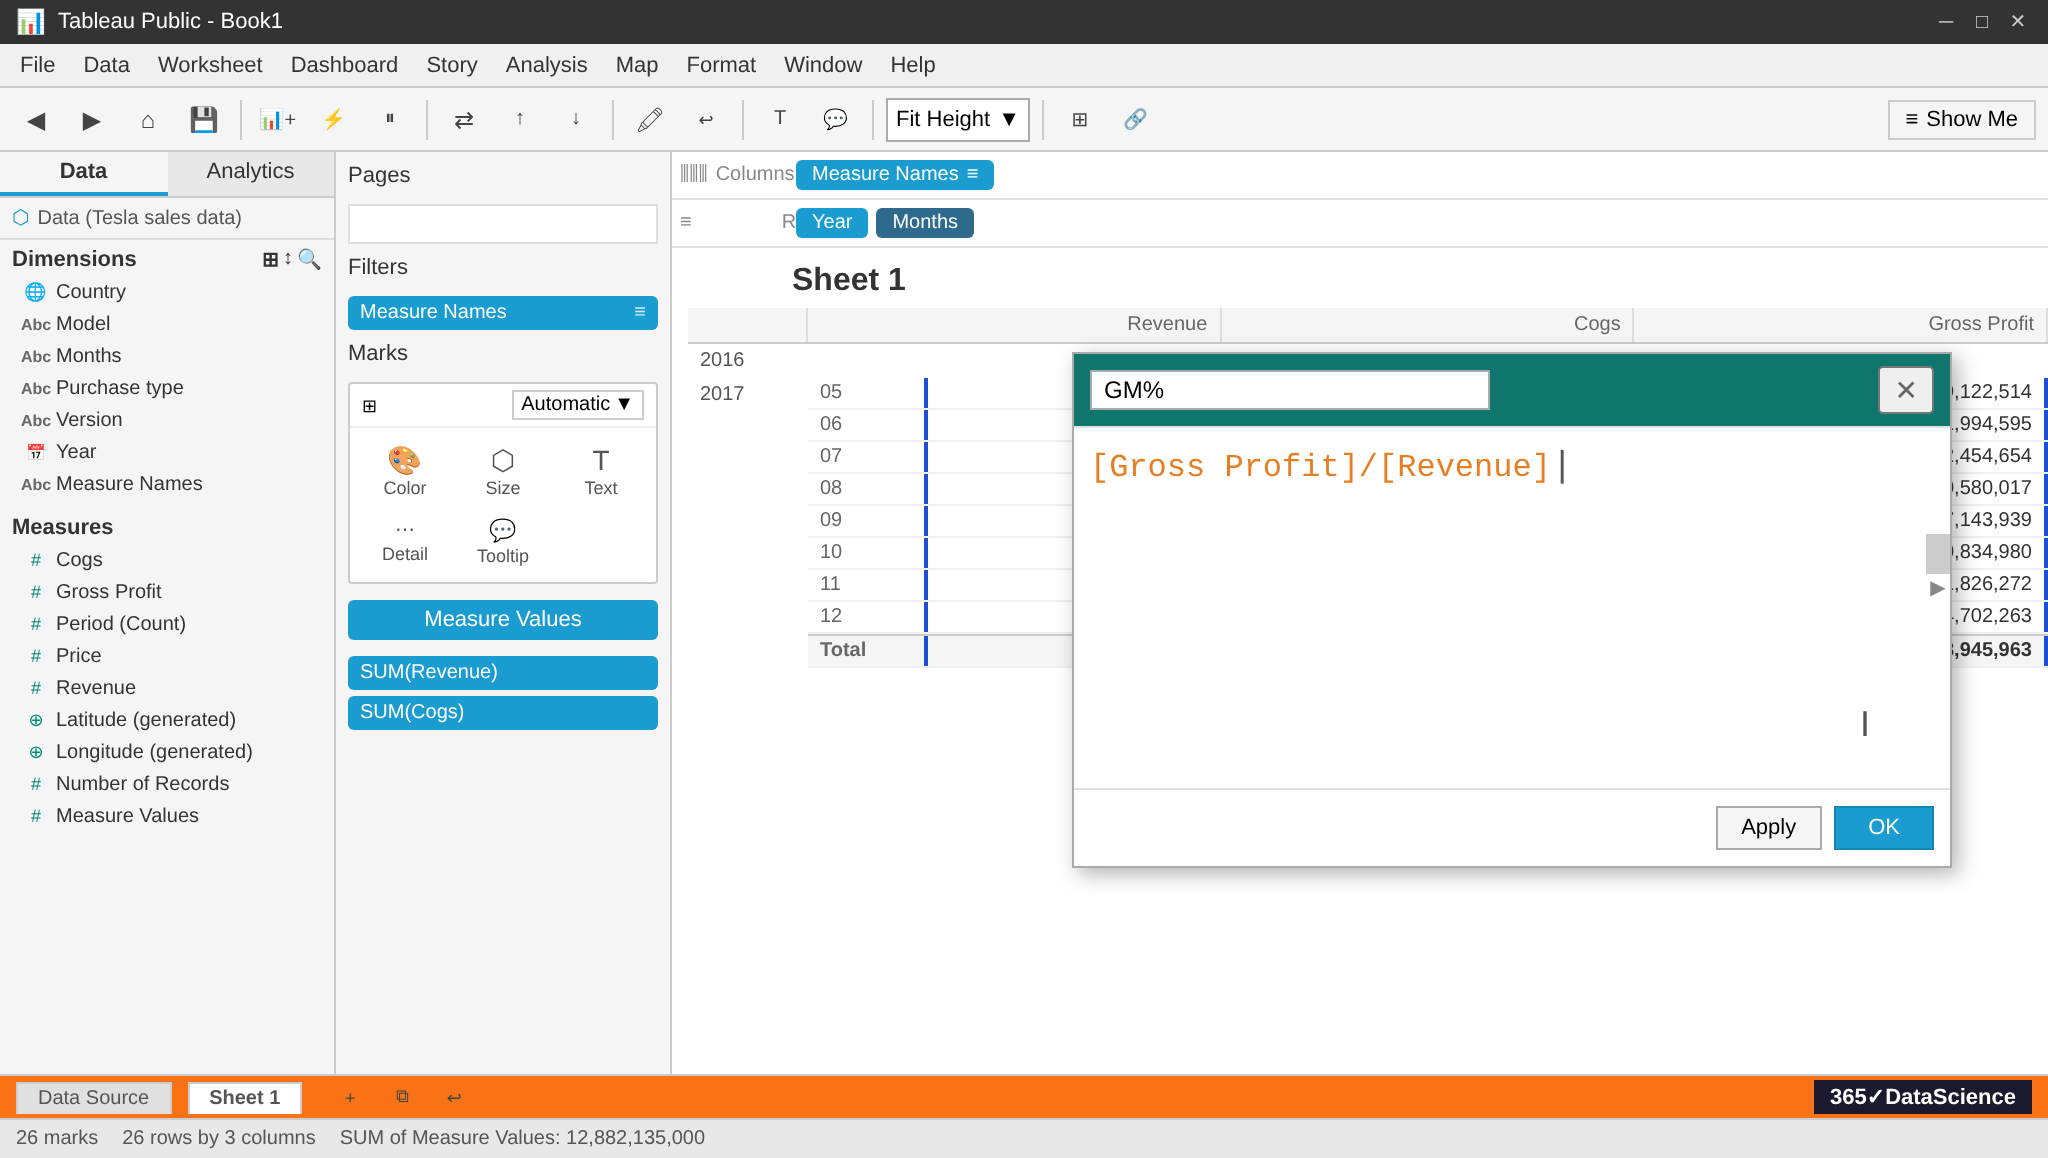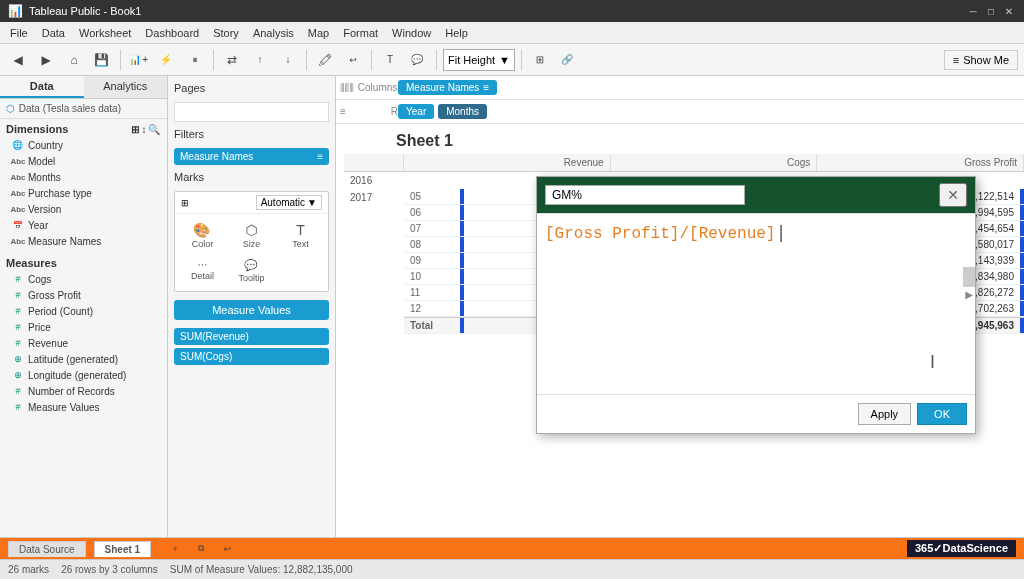--- a/index.html
+++ b/index.html
@@ -312,21 +312,21 @@
     .th:first-child { text-align: left; }
     .tr {
       display: grid;
       grid-template-columns: 60px 1fr 1fr 1fr;
       border-bottom: 1px solid #f0f0f0;
     }
     .td {
       padding: 2px 6px;
       font-size: 10px;
       color: #333;
-      border-right: 4px solid #1d4ed8;
+      border-right: 2px solid #1d4ed8;
       text-align: right;
     }
     .td:first-child { text-align: left; color: #666; }
     .td.total { font-weight: bold; }
 
     
     .bottom-bar {
       height: 22px;
       background: #f97316;
       border-top: 1px solid #ccc;
@@ -401,21 +401,21 @@
       top: 100px;
       left: 200px;
     }
 
     .dialog-header {
       display: flex;
       align-items: center;
       justify-content: space-between;
       padding: 6px 8px;
       border-bottom: 1px solid #e0e0e0;
-      background: #14532d;
+      background: #0f766e;
     }
 
     .dialog-title-input {
       border: 1px solid #aaa;
       padding: 2px 6px;
       font-size: 12px;
       width: 200px;
       background: white;
     }
 

